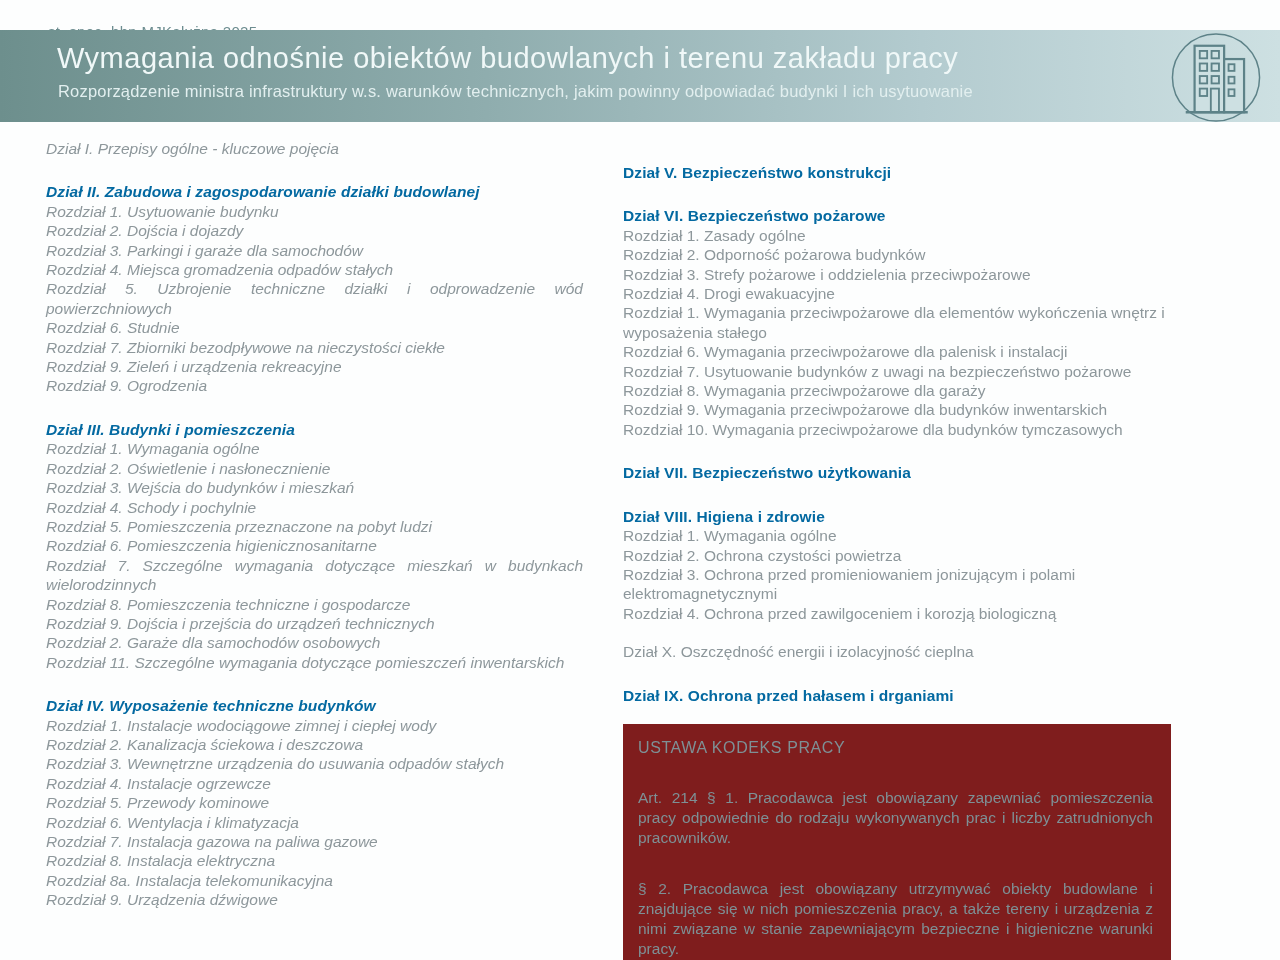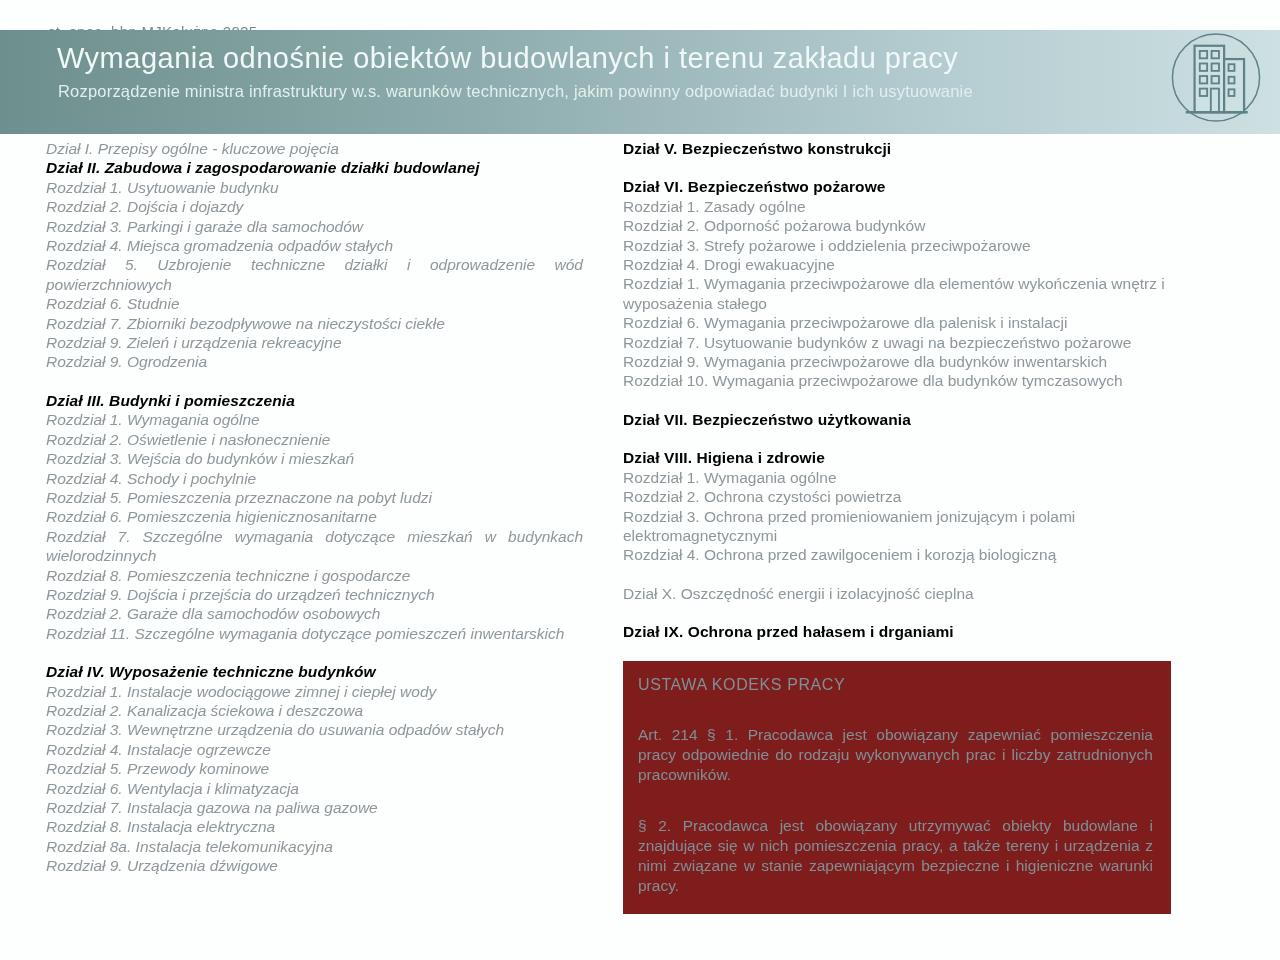--- a/index.html
+++ b/index.html
@@ -17,21 +17,21 @@
     left: 48px; top: 23px;
     font-size: 15px;
     letter-spacing: 0.3px;
     color: #6d8d90;
   }
 
   
   .banner {
     position: absolute;
     left: 0; right: 0; top: 30px;
-    height: 104px;
+    height: 92px;
     background: linear-gradient(90deg, #6d8f8d 0%, #8fadae 38%, #b3cbcf 72%, #cde0e2 100%);
     overflow: visible;
   }
   .banner-title {
     position: absolute;
     left: 57px; top: 12px;
     font-size: 29px;
     font-weight: 400;
     letter-spacing: 0.5px;
     color: #f0f8f8;
@@ -60,22 +60,23 @@
     line-height: 19.4px;
     color: #8d979b;
   }
   .toc-col.left  { left: 46px;  width: 537px; font-style: italic; }
   .toc-col.right { left: 623px; width: 548px; }
   .toc-col.left .toc-line { text-align: justify; }
   .toc-block { margin-bottom: 19px; }
   .toc-line { margin: 0; }
   .toc-line.bold {
     font-weight: 700;
-    color: #000000;
+    color: #0369a1;
     letter-spacing: 0.1px;
+    margin-top: 24px;
   }
 
   
   .note-box {
     margin-top: 5px;
     width: 548px;
     background: #7f1d1d;
     padding: 14px 18px 18px 15px;
     color: #7e9095;
   }
@@ -175,20 +176,21 @@
     </div>
     <div class="toc-block">
       <p class="toc-line bold">Dział VI. Bezpieczeństwo pożarowe</p>
       <p class="toc-line">Rozdział 1. Zasady ogólne</p>
       <p class="toc-line">Rozdział 2. Odporność pożarowa budynków</p>
       <p class="toc-line">Rozdział 3. Strefy pożarowe i oddzielenia przeciwpożarowe</p>
       <p class="toc-line">Rozdział 4. Drogi ewakuacyjne</p>
       <p class="toc-line">Rozdział 1. Wymagania przeciwpożarowe dla elementów wykończenia wnętrz i wyposażenia stałego</p>
       <p class="toc-line">Rozdział 6. Wymagania przeciwpożarowe dla palenisk i instalacji</p>
       <p class="toc-line">Rozdział 7. Usytuowanie budynków z uwagi na bezpieczeństwo pożarowe</p>
+      <p class="toc-line">Rozdział 8. Wymagania przeciwpożarowe dla garaży</p>
       <p class="toc-line">Rozdział 9. Wymagania przeciwpożarowe dla budynków inwentarskich</p>
       <p class="toc-line">Rozdział 10. Wymagania przeciwpożarowe dla budynków tymczasowych</p>
     </div>
     <div class="toc-block">
       <p class="toc-line bold">Dział VII. Bezpieczeństwo użytkowania</p>
     </div>
     <div class="toc-block">
       <p class="toc-line bold">Dział VIII. Higiena i zdrowie</p>
       <p class="toc-line">Rozdział 1. Wymagania ogólne</p>
       <p class="toc-line">Rozdział 2. Ochrona czystości powietrza</p>

